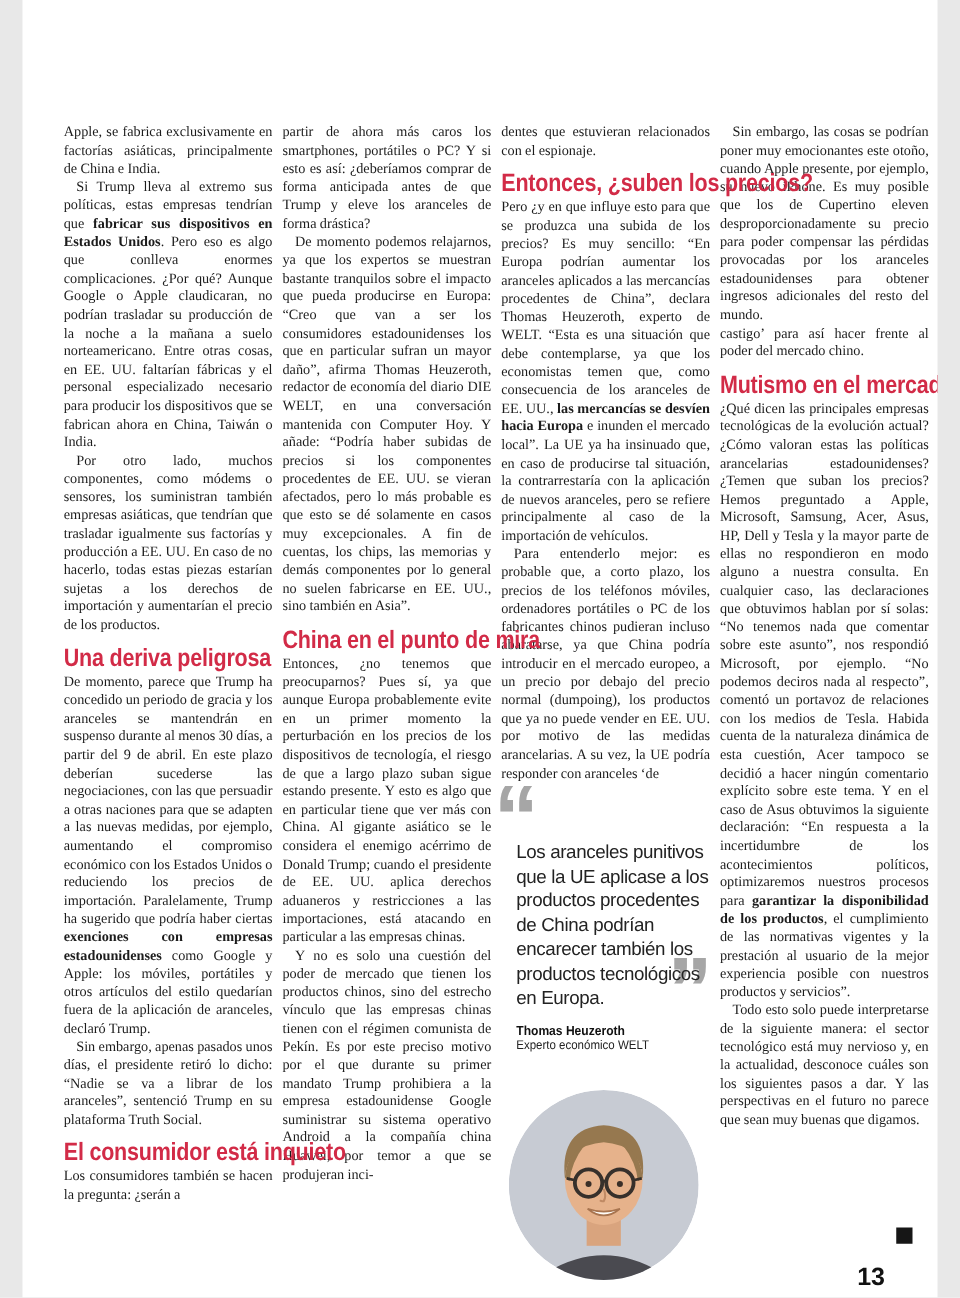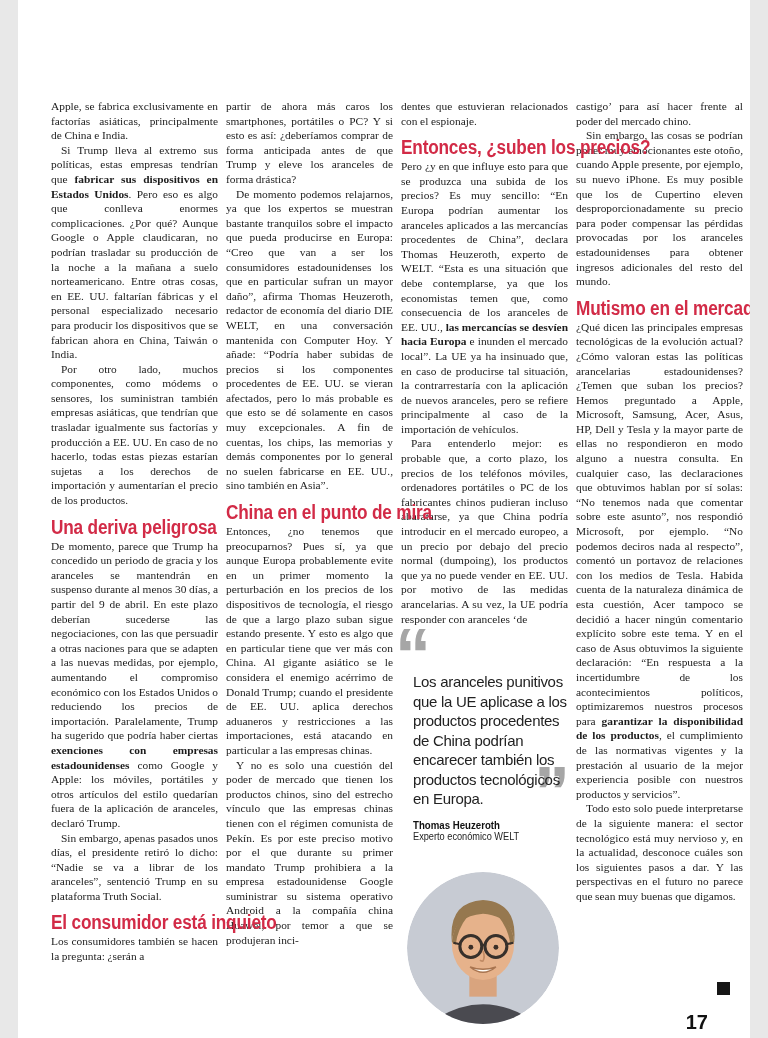--- a/index.html
+++ b/index.html
@@ -113,27 +113,27 @@
         <line x1="65.6" y1="47.5" x2="70" y2="46.5" stroke="#37302b" stroke-width="1.4"></line>
         <circle cx="42" cy="49.5" r="1.6" fill="#3a2f28"></circle>
         <circle cx="58.5" cy="49.5" r="1.6" fill="#3a2f28"></circle>
         <path d="M44 51 L56.5 51" stroke="none"></path>
         <path d="M50 52 Q51.5 56 50 58.5 Q48.8 58.8 48 58" fill="none" stroke="#c08a64" stroke-width="1.1"></path>
         <path d="M41.5 62.5 Q50 69.5 58.5 62.5 Q50 65.5 41.5 62.5 Z" fill="#fffdf8" stroke="#a8744f" stroke-width="0.9"></path>
       </svg>
     </div>
       </div>
       <div class="col">
+        <p class="body-p indent"><span>Sin embargo, las cosas se podrían poner muy emocionantes este otoño, cuando Apple presente, por ejemplo, su nuevo iPhone. Es muy posible que los de Cupertino eleven desproporcionadamente su precio para poder compensar las pérdidas provocadas por los aranceles estadounidenses para obtener ingresos adicionales del resto del mundo.</span></p>
         <p class="body-p"><span>castigo’ para así hacer frente al poder del mercado chino.</span></p>
-        <p class="body-p indent"><span>Sin embargo, las cosas se podrían poner muy emocionantes este otoño, cuando Apple presente, por ejemplo, su nuevo iPhone. Es muy posible que los de Cupertino eleven desproporcionadamente su precio para poder compensar las pérdidas provocadas por los aranceles estadounidenses para obtener ingresos adicionales del resto del mundo.</span></p>
         <h3 class="subhead"><span>Mutismo en el mercado</span></h3>
         <p class="body-p"><span>¿Qué dicen las principales empresas tecnológicas de la evolución actual? ¿Cómo valoran estas las políticas arancelarias estadounidenses? ¿Temen que suban los precios? Hemos preguntado a Apple, Microsoft, Samsung, Acer, Asus, HP, Dell y Tesla y la mayor parte de ellas no respondieron en modo alguno a nuestra consulta. En cualquier caso, las declaraciones que obtuvimos hablan por sí solas: “No tenemos nada que comentar sobre este asunto”, nos respondió Microsoft, por ejemplo. “No podemos deciros nada al respecto”, comentó un portavoz de relaciones con los medios de Tesla. Habida cuenta de la naturaleza dinámica de esta cuestión, Acer tampoco se decidió a hacer ningún comentario explícito sobre este tema. Y en el caso de Asus obtuvimos la siguiente declaración: “En respuesta a la incertidumbre de los acontecimientos políticos, optimizaremos nuestros procesos para </span><b>garantizar la disponibilidad de los productos</b><span>, el cumplimiento de las normativas vigentes y la prestación al usuario de la mejor experiencia posible con nuestros productos y servicios”.</span></p>
         <p class="body-p indent"><span>Todo esto solo puede interpretarse de la siguiente manera: el sector tecnológico está muy nervioso y, en la actualidad, desconoce cuáles son los siguientes pasos a dar. Y las perspectivas en el futuro no parece que sean muy buenas que digamos.</span></p>
       </div>
     </div>
 
   <div class="footer">
-    <div class="page-number">17</div>
+    <div class="page-number">13</div>
   </div>
 
   <div class="end-marker"></div>
 
 </div>
 
 </body></html>

